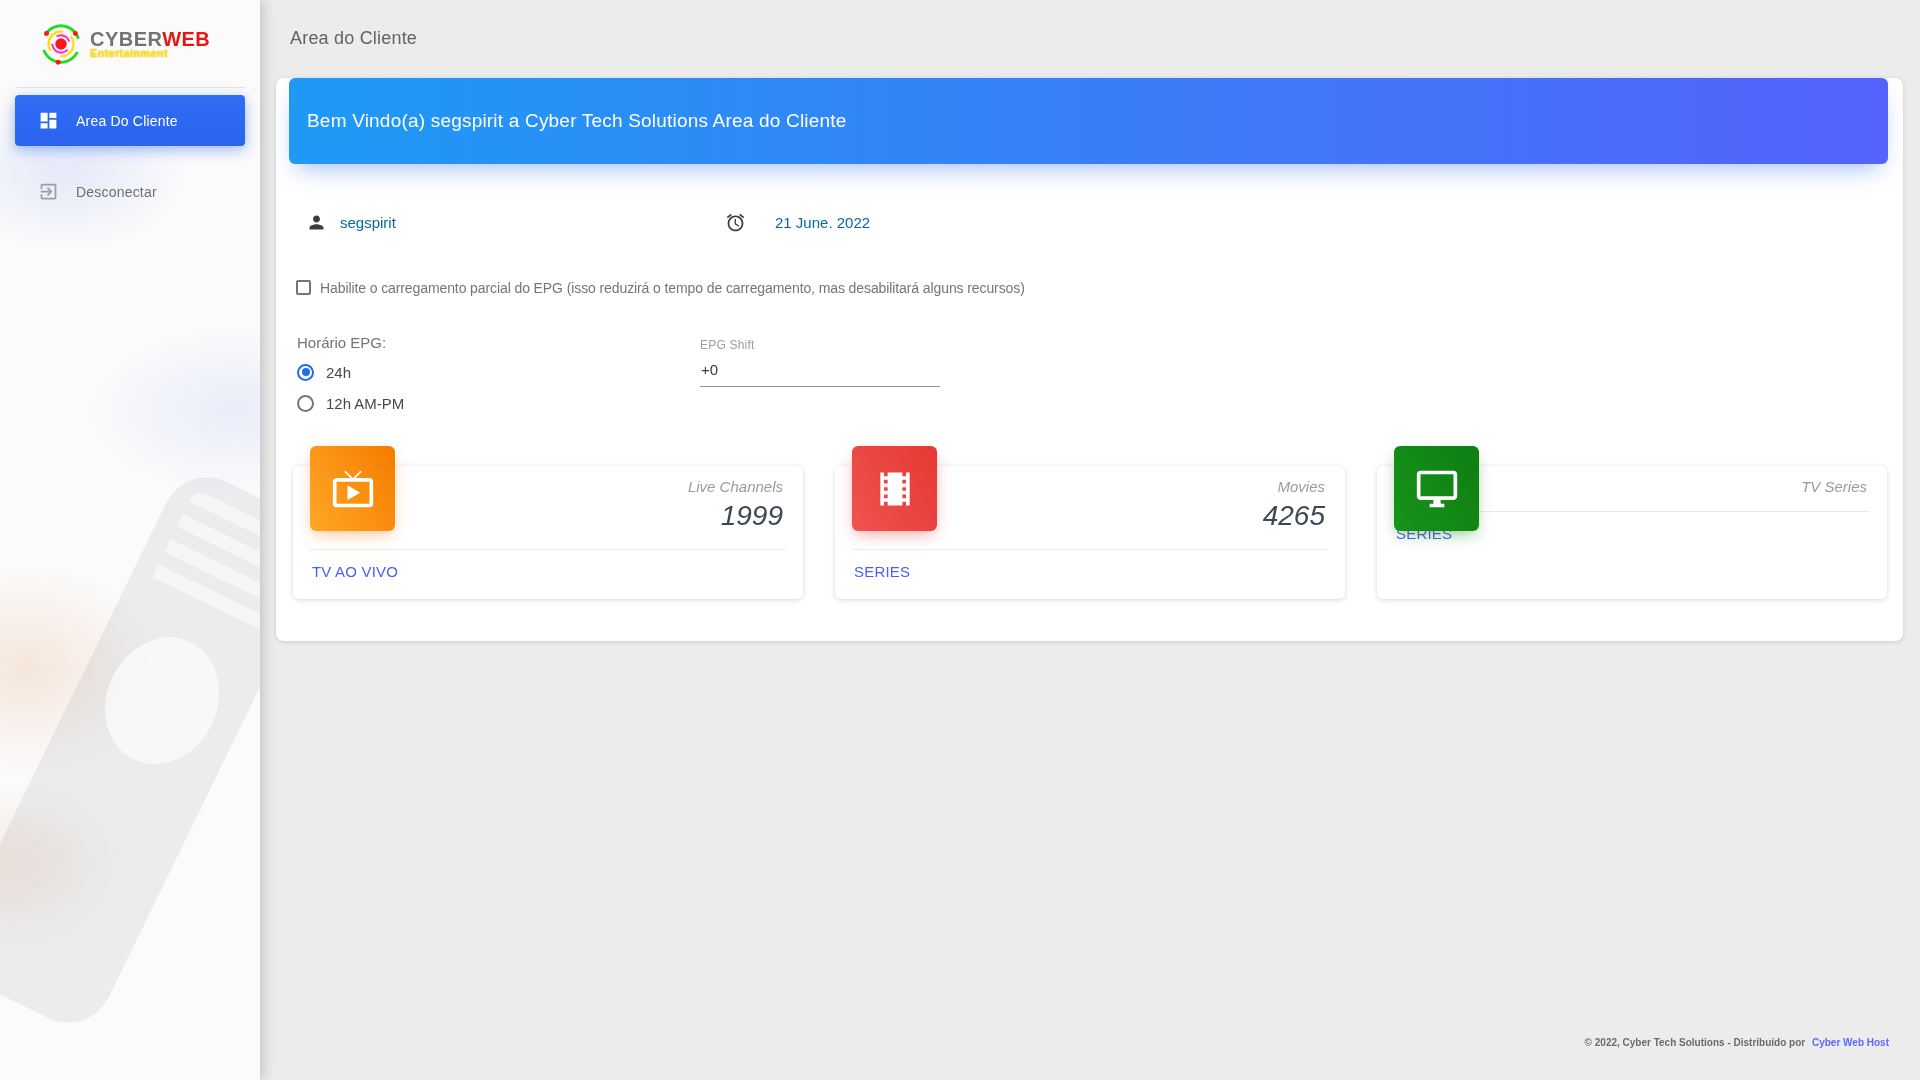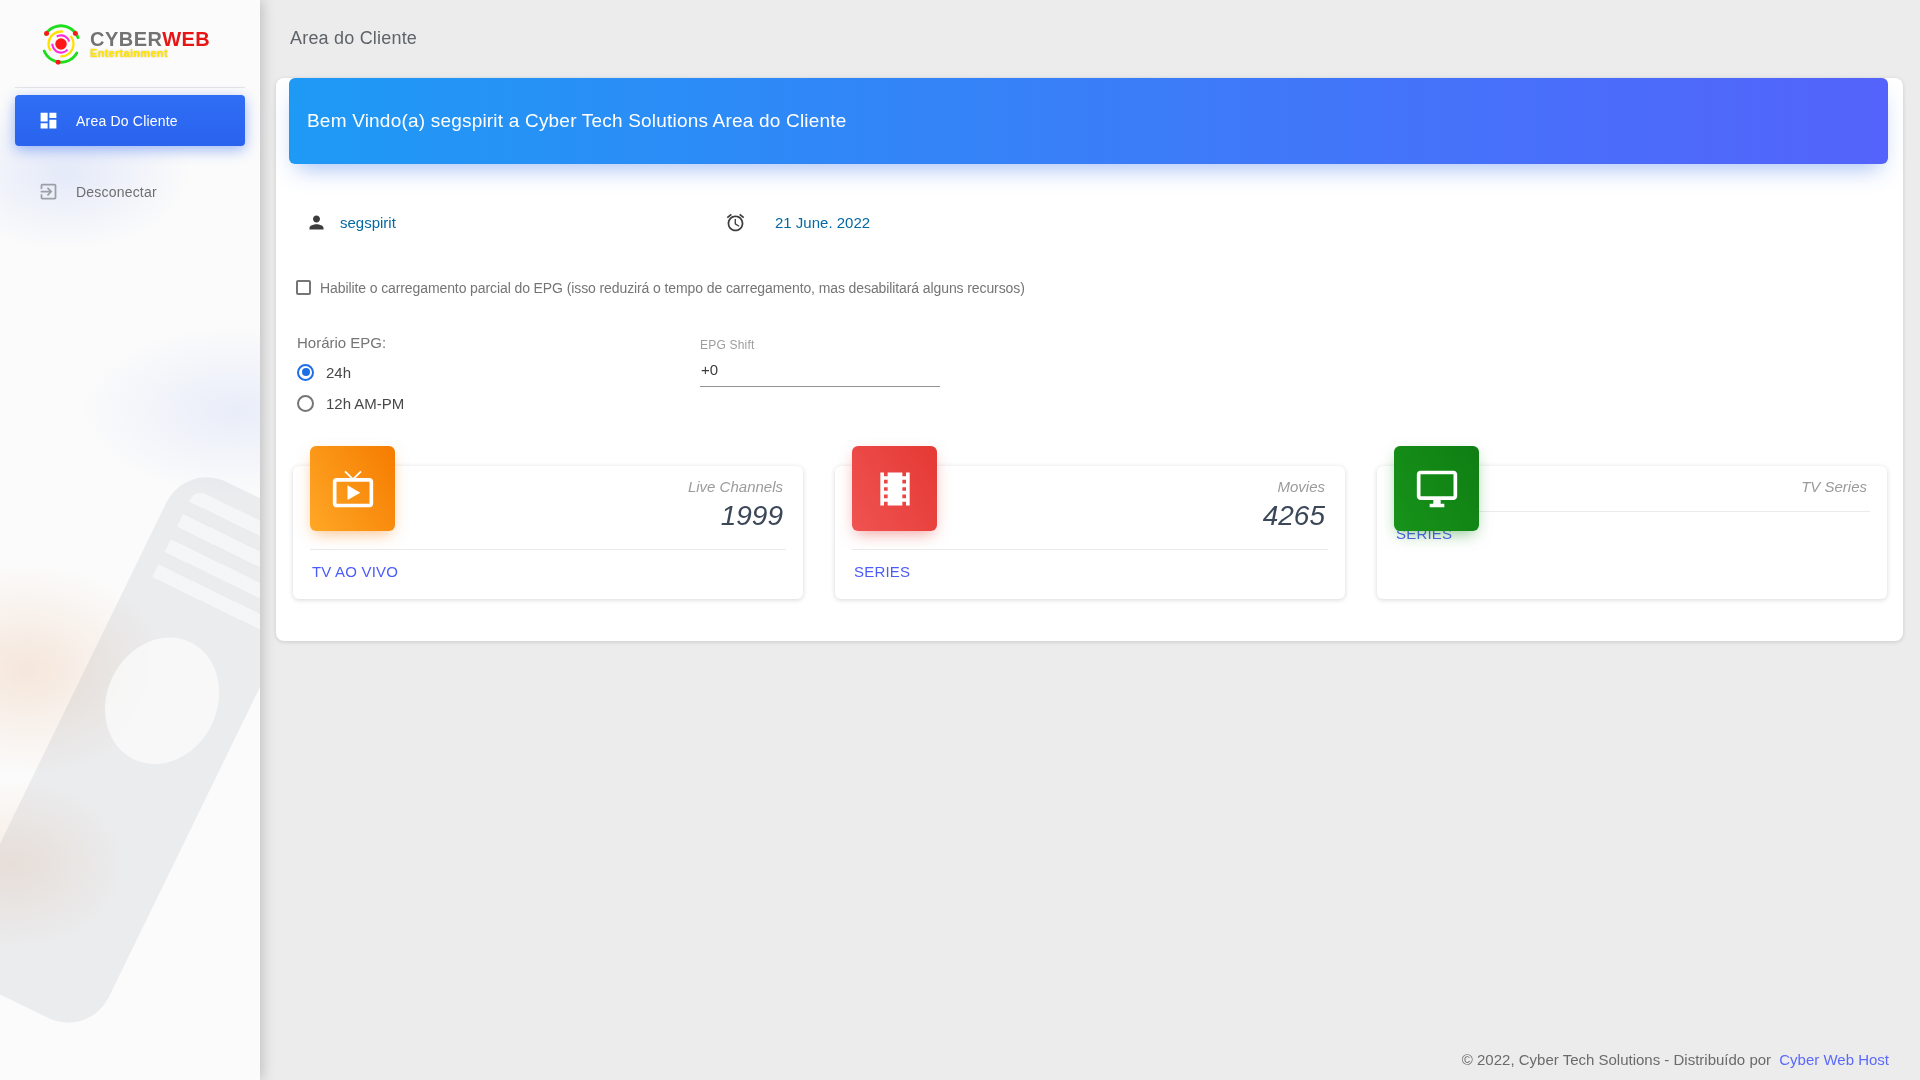--- a/index.html
+++ b/index.html
@@ -99,21 +99,21 @@
     box-shadow:0 6px 16px -4px rgba(229,57,53,.5); }
   .tile-green { background:linear-gradient(60deg,#17931a,#0f7e13);
     box-shadow:0 6px 16px -4px rgba(20,138,23,.5); }
   .stat-top { padding:12px 20px 0; text-align:right;font-style:italic; }
   .stat-label { font-size:15px; color:#9b9b9b; }
   .stat-value { font-size:28px; color:#3c4858; margin-top:4px; line-height:34px; }
   .stat-divider { border:none; border-top:1px solid #ebebeb; margin:16px 17px 0; }
   .stat-link { display:inline-block; margin:13px 0 0 19px; font-size:15px; color:#4c5cf9;
     text-decoration:none; letter-spacing:.2px; }
 
-  .footer { position:absolute; right:31px; bottom:12px; font-size:15px; color:#6b6b6b; }
+  .footer { position:absolute; right:31px; bottom:32px; font-size:10px; color:#6b6b6b;font-weight:bold; }
   .footer-link { color:#5b6afa; text-decoration:none; margin-left:4px; }
 </style>
 </head>
 <body>
 
 <aside class="sidebar">
   <div class="sidebar-bg">
     <div class="remote-shape"></div>
   </div>
 

